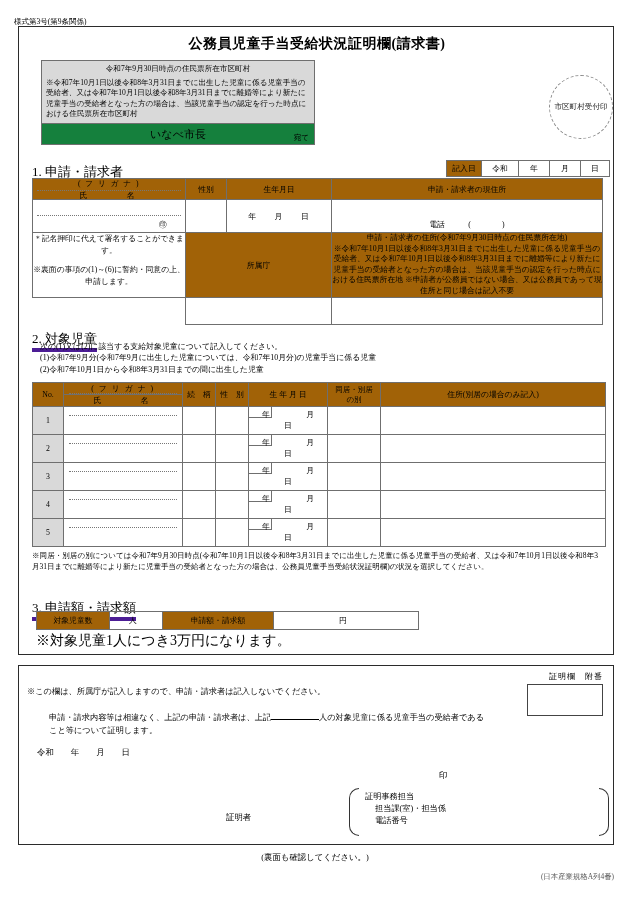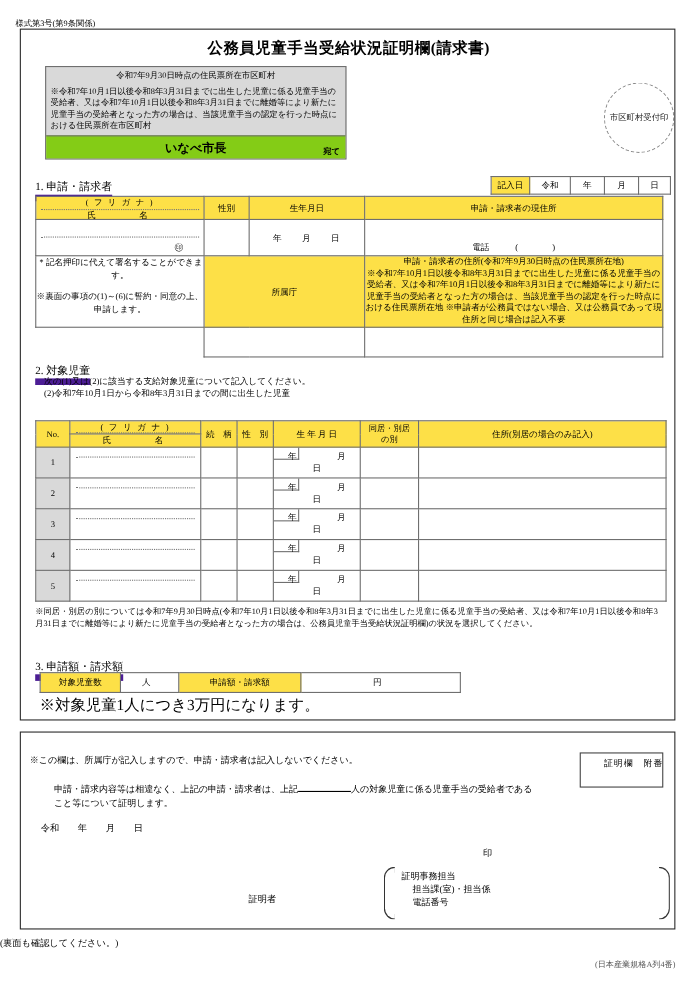--- a/index.html
+++ b/index.html
@@ -32,53 +32,52 @@
     position:absolute;left:22px;top:33px;width:274px;
     border:1px solid #6f6f6f;box-sizing:border-box;background:#d9d9d9;
   }
   .addr-head{
     text-align:center;font-size:7.6px;padding:3px 0 2px 0;
   }
   .addr-note{
     font-size:7.6px;line-height:1.38;padding:2px 4px 3px 4px;
   }
   .addr-mayor{
-    background:#84cc16;border-top:1px solid #6f6f6f;position:relative;
+    background:#15803d;border-top:1px solid #6f6f6f;position:relative;
     height:20px;
-    font-weight:bold;
   }
   .addr-mayor .mayor-name{
     position:absolute;left:0;top:3px;width:100%;text-align:center;
     font-size:11px;
   }
   .addr-mayor .atena{
     position:absolute;right:5px;bottom:1px;font-size:7.5px;
   }
 
   
   .seal{
     position:absolute;left:530px;top:48px;width:62px;height:62px;
     border:1px dashed #8a8a8a;border-radius:50%;
     display:flex;flex-direction:row;align-items:center;justify-content:center;
     font-size:7.6px;line-height:1.35;color:#222;
   }
 
   
   .sec-h{
-    position:absolute;font-size:10px;font-weight:normal;
-    border-bottom:6px solid #4c1d95;padding-bottom:0px;
+    position:absolute;font-size:13px;font-weight:normal;
+    border-bottom:4px solid #4c1d95;padding-bottom:0px;
   }
 
   
   table.f{border-collapse:collapse;table-layout:fixed;}
   table.f td,table.f th{
     border:0.8px solid #6f6f6f;font-weight:normal;font-size:7.8px;
     padding:0;vertical-align:middle;text-align:center;
   }
-  .g{background:#fde047;}
+  .g{background:#a16207;}
   .lt{text-align:left;}
   .rt{text-align:right;}
 
   
   .kinyubi{position:absolute;left:446px;top:160px;}
   .kinyubi td{height:15px;}
 
   
   .sec1{position:absolute;left:32px;top:178px;}
   .namecell{position:relative;height:20px;}
@@ -126,42 +125,42 @@
   .sec3 td{height:17px;}
   .sec3-note{position:absolute;left:36px;top:632px;font-size:14px;}
 
   
   .bot-frame{
     position:absolute;left:18px;top:665px;width:596px;height:180px;
     border:1.3px solid #2b2b2b;box-sizing:border-box;
   }
   .bot-t1{position:absolute;left:8px;top:6px;font-size:8.6px;}
   .bot-t2{position:absolute;left:8px;top:20px;font-size:8.2px;}
-  .bot-cert-label{position:absolute;right:10px;top:22px;font-size:8px;letter-spacing:1px;padding-left:28px;}
+  .bot-cert-label{position:absolute;right:10px;top:5px;font-size:8px;letter-spacing:1px;padding-left:28px;}
   .bot-cert-box{position:absolute;right:10px;top:18px;width:74px;height:30px;border:1px solid #444;}
   .bot-body{position:absolute;left:30px;top:44px;width:500px;font-size:8.2px;line-height:1.6;}
   .ul-blank{display:inline-block;border-bottom:1px solid #000;width:48px;height:9px;}
   .bot-date{position:absolute;left:18px;top:81px;font-size:8.4px;letter-spacing:0;}
   .bot-date span{margin-right:17px;}
   .bot-shomei{position:absolute;left:207px;top:104px;font-size:8.4px;margin-top:42px;}
   .bot-in{position:absolute;left:420px;top:104px;font-size:8.4px;}
   .brace-box{
     position:absolute;left:330px;top:122px;width:260px;height:46px;
     font-size:8.2px;line-height:1.45;
   }
   .brace-box .bl,.brace-box .br{
     position:absolute;top:0;width:9px;height:46px;
     border:1.1px solid #333;
   }
   .brace-box .bl{left:0;border-right:none;border-radius:14px 0 0 14px;}
   .brace-box .br{right:0;border-left:none;border-radius:0 14px 14px 0;}
   .brace-box .bcontent{position:absolute;left:16px;top:3px;}
   .bc2{padding-left:10px;}
 
-  .urabotm{position:absolute;left:0;top:852px;width:630px;text-align:left;font-size:8.4px;}
+  .urabotm{position:absolute;left:0;top:852px;width:630px;text-align:center;font-size:8.4px;}
   .jis{position:absolute;right:16px;top:872px;font-size:7.4px;color:#555;}
 </style>
 </head>
 <body>
 
 <div class="page">
 
   <div class="form-no">様式第3号(第9条関係)</div>
 
   <div class="main-frame">
@@ -240,20 +239,21 @@
       <td style="border:none;">&nbsp;</td>
       <td colspan="2" style="height:26px;">&nbsp;</td>
       <td>&nbsp;</td>
     </tr>
   </tbody>
     </table>
 
   <div class="sec-h" style="left:32px;top:330px;">2. 対象児童</div>
   <div class="sec2-lead">
     <div>次の(1)又は(2)に該当する支給対象児童について記入してください。</div>
+    <div>(1)令和7年9月分(令和7年9月に出生した児童については、令和7年10月分)の児童手当に係る児童</div>
     <div>(2)令和7年10月1日から令和8年3月31日までの間に出生した児童</div>
   </div>
 
   <table class="f sec2">
     <tbody>
         <tr class="hdr2">
       <td class="g" rowspan="2" style="width:30px;">No.</td>
       <td class="g" style="width:118px;letter-spacing:1.5px;">
         <div class="hcell-furi">
           <span>( フ リ ガ ナ )</span>

